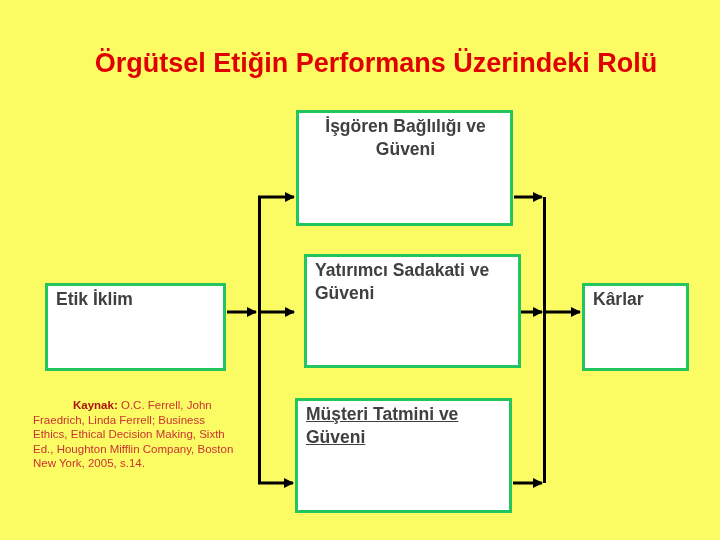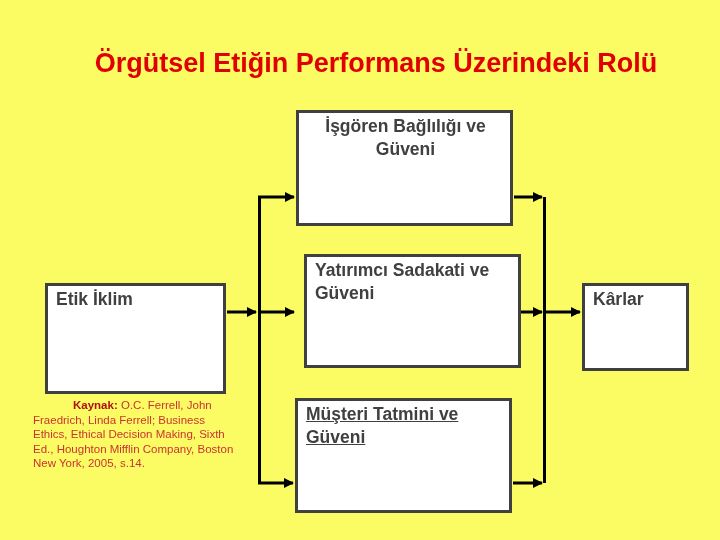--- a/index.html
+++ b/index.html
@@ -31,30 +31,30 @@
     position: absolute;
     left: 0;
     top: 0;
     width: 720px;
     height: 540px;
   }
   .node {
     position: absolute;
     box-sizing: border-box;
     background: #FFFFFF;
-    border: 3px solid #404040;
+    border: 3px solid #22c55e;
     color: #404040;
     font-size: 17.5px;
     font-weight: bold;
     line-height: 23px;
     padding: 2px 6px 2px 8px;
     white-space: pre-line;
   }
   .node-isgoren   { left: 296px; top: 110px; width: 217px; height: 116px; text-align: center; }
-  .node-etik      { left: 45px;  top: 283px; width: 181px; height: 111px; }
+  .node-etik      { left: 45px;  top: 283px; width: 181px; height: 88px; }
   .node-yatirimci { left: 304px; top: 254px; width: 217px; height: 114px; }
   .node-musteri   { left: 295px; top: 398px; width: 217px; height: 115px; text-decoration: underline; }
   .node-karlar    { left: 582px; top: 283px; width: 107px; height: 88px; }
   .source-note {
     position: absolute;
     left: 33px;
     top: 398px;
     width: 202px;
     font-size: 11.5px;
     line-height: 14.5px;

